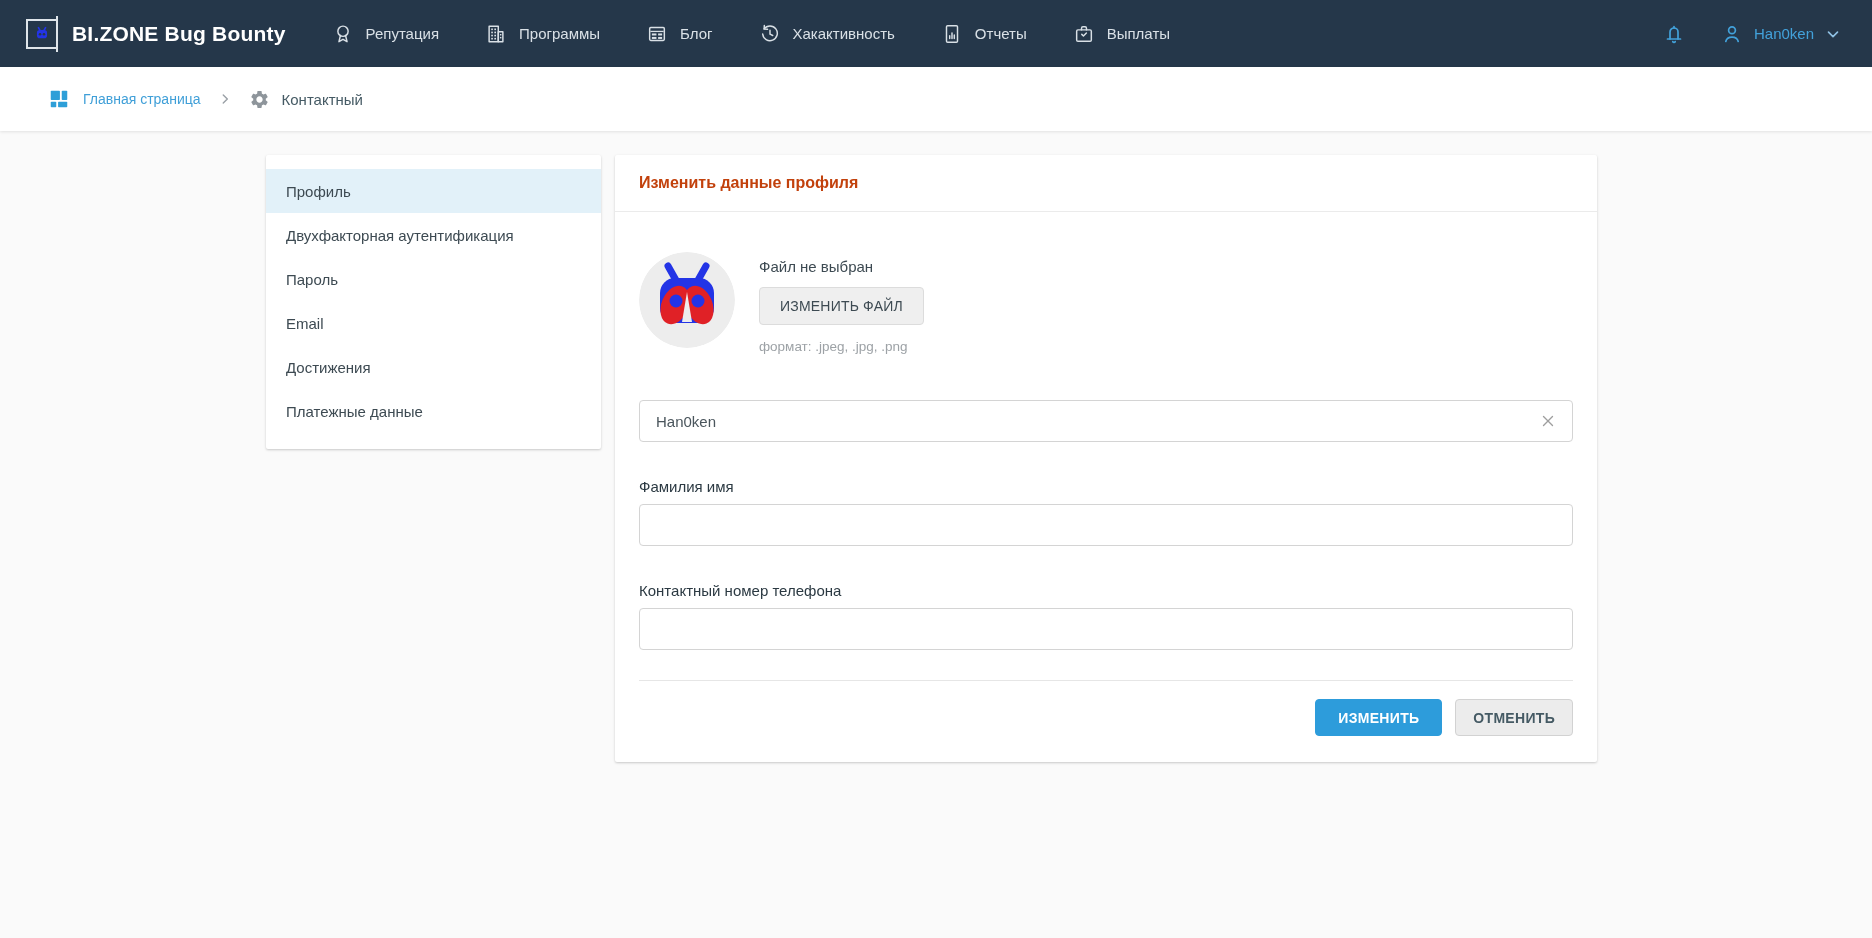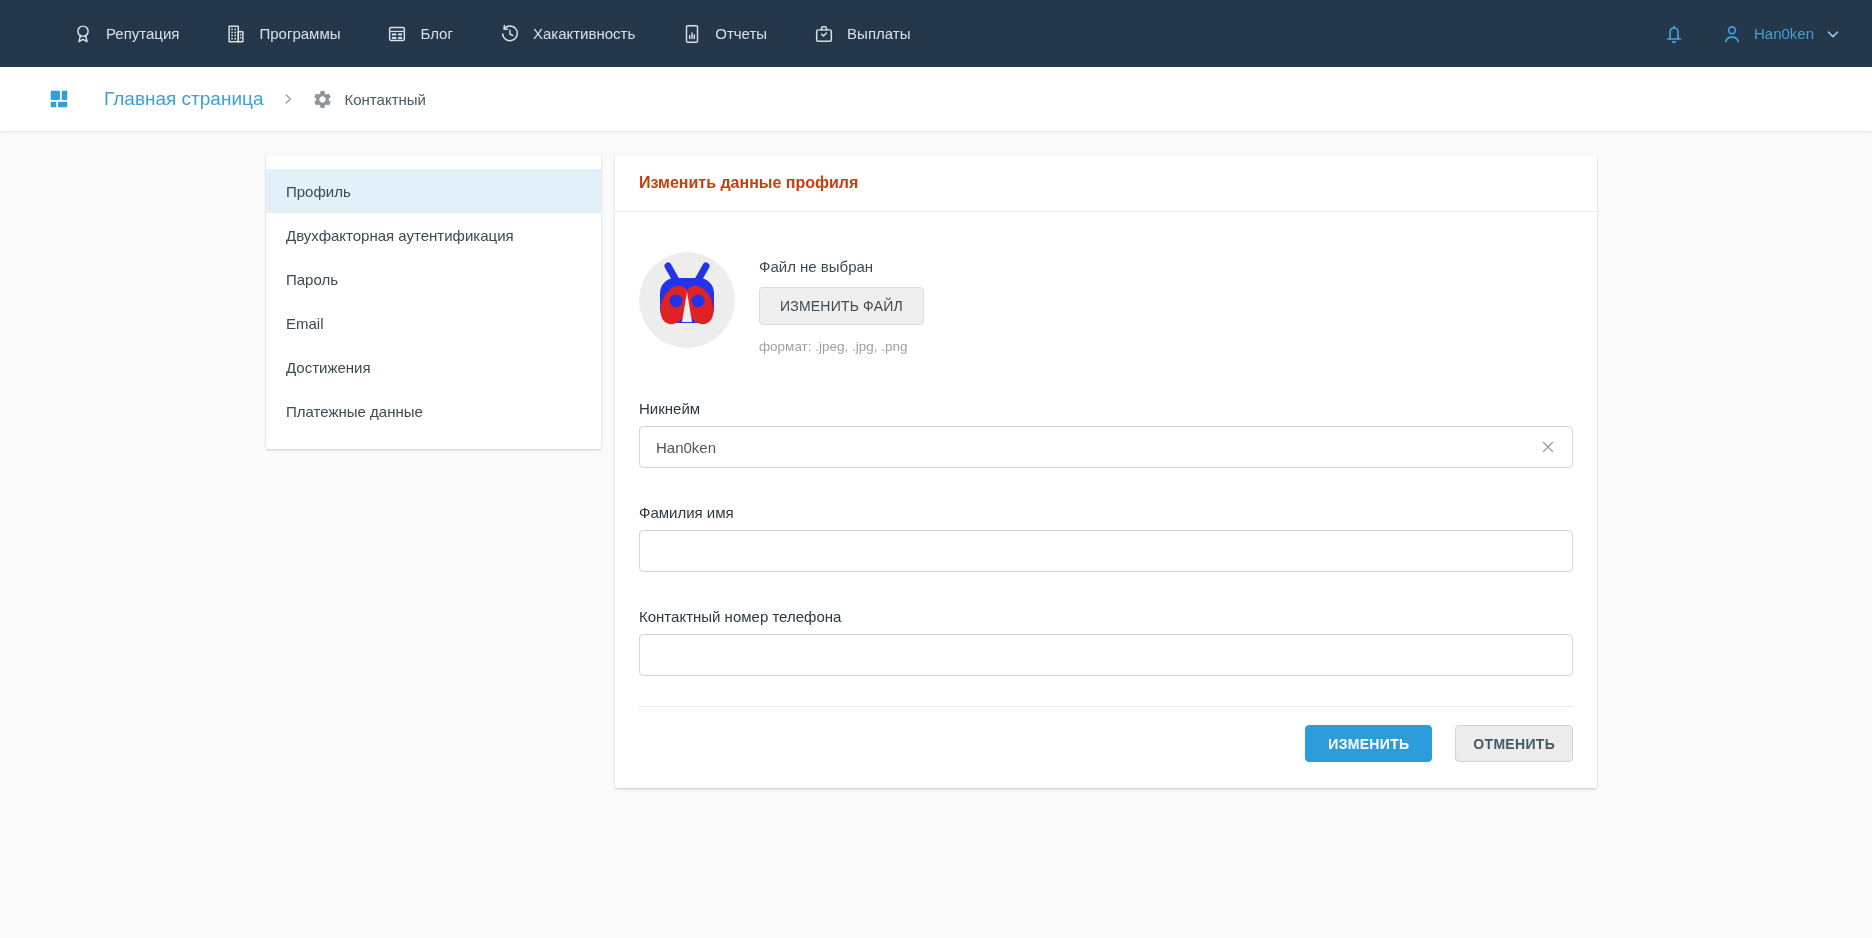--- a/index.html
+++ b/index.html
@@ -17,21 +17,21 @@
   .nav { display:flex; gap:46px; margin-left:46px; }
   .nav-item { display:flex; align-items:center; gap:12px; color:#d9e0e6; font-size:15px; cursor:pointer; white-space:nowrap; }
   .nav-item svg { flex:0 0 auto; }
   .nav-right { margin-left:auto; display:flex; align-items:center; gap:34px; }
   .bell-btn { cursor:pointer; display:flex; }
   .user-menu { display:flex; align-items:center; gap:10px; cursor:pointer; }
   .user-name { color:#42a1da; font-size:15px; font-weight:500; }
   
   .crumbbar { height:64px; background:#ffffff; display:flex; align-items:center; padding:0 48px; gap:13px; box-shadow:0 1px 3px rgba(0,0,0,.10); position:relative; z-index:2; }
   .crumb-home { display:flex; align-items:center; gap:13px; cursor:pointer; }
-  .crumb-link { color:#3f9fd8; font-size:19px;margin-left:21px; }
+  .crumb-link { color:#3f9fd8; font-size:14px; }
   .crumb-sep { display:flex; margin:0 4px; }
   .crumb-current { display:flex; align-items:center; gap:12px; }
   .crumb-current span { color:#455a64; font-size:15px; }
   
   .content { display:flex; align-items:flex-start; gap:14px; padding:24px 0 0 266px; }
   .card { background:#ffffff; border-radius:2px; box-shadow:0 1px 3px rgba(0,0,0,.14), 0 1px 2px rgba(0,0,0,.07); }
   
   .side-card { width:335px; padding:14px 0 16px; }
   .side-item { height:44px; display:flex; align-items:center; padding:0 20px; font-size:15px; color:#3d4a52; cursor:pointer; }
   .side-item.active { background:#e2f1f9; }
@@ -46,30 +46,43 @@
   .file-status { font-size:15px; color:#3d4a52; }
   .file-btn { margin-top:12px; height:38px; padding:0 20px; background:#efefef; border:1px solid #dcdcdc; border-radius:4px; font-family:inherit; font-size:14px; font-weight:500; color:#3d4a52; cursor:pointer; letter-spacing:.2px; }
   .file-hint { margin-top:14px; font-size:13.5px; color:#9da2a6; }
   .fields { margin-top:46px; }
   .field + .field { margin-top:36px; }
   .field-label { display:block; font-size:15px; color:#2b3942; margin-bottom:9px; }
   .input-wrap { position:relative; }
   .text-input { width:100%; height:42px; border:1px solid #d4d4d4; border-radius:4px; padding:0 44px 0 16px; font-family:inherit; font-size:15px; color:#4a555c; background:#fff; outline:none; }
   .clear-btn { position:absolute; right:14px; top:50%; transform:translateY(-50%); cursor:pointer; display:flex; background:none; border:none; padding:2px; }
   .footer-sep { margin-top:30px; border:none; border-top:1px solid #e6e6e6; }
-  .actions { display:flex; justify-content:flex-end; gap:23px; margin-top:18px; }
+  .actions { display:flex; justify-content:flex-end; gap:13px; margin-top:18px; }
   .btn { height:37px; border-radius:4px; font-family:inherit; font-size:14px; font-weight:700; letter-spacing:.3px; cursor:pointer; }
   .btn-primary { background:#2d9cdb; border:1px solid #2d9cdb; color:#ffffff; padding:0 22px; }
   .btn-secondary { background:#ececec; border:1px solid #d2d2d2; color:#455a64; padding:0 17px; }
   .icon { display:inline-flex; }
 </style>
 </head>
 <body>
 
 <header class="navbar">
+  <div class="brand">
+    <span class="logo-box">
+      <svg width="18" height="18" viewBox="0 0 96 96">
+        <path d="M38 30 L29 14" stroke="#2334e6" stroke-width="9" stroke-linecap="round"></path>
+        <path d="M58 30 L67 14" stroke="#2334e6" stroke-width="9" stroke-linecap="round"></path>
+        <rect x="21" y="26" width="54" height="45" rx="15" fill="#2334e6"></rect>
+        <circle cx="37.5" cy="49" r="7" fill="#25374a"></circle>
+        <circle cx="58.5" cy="49" r="7" fill="#25374a"></circle>
+      </svg>
+    </span>
+    <span class="logo-bar"></span>
+    <span class="brand-text">BI.ZONE Bug Bounty</span>
+  </div>
 
   <nav class="nav">
     <a class="nav-item">
       <span class="icon">
         <svg width="22" height="22" viewBox="0 0 24 24" fill="none" stroke="#d9e0e6" stroke-width="1.6" stroke-linecap="round" stroke-linejoin="round">
           <circle cx="12" cy="9" r="5.6"></circle>
           <path d="M9.2 13.6 L7.6 20.4 L12 17.8 L16.4 20.4 L14.8 13.6"></path>
         </svg>
       </span>
       <span>Репутация</span>
@@ -229,21 +242,20 @@
         </span>
         <div class="file-col">
           <div class="file-status">Файл не выбран</div>
           <button class="file-btn">ИЗМЕНИТЬ ФАЙЛ</button>
           <div class="file-hint">формат: .jpeg, .jpg, .png</div>
         </div>
       </div>
 
       <div class="fields">
         <div class="field">
-          <label class="field-label">Никнейм</label>
           <div class="input-wrap">
             <input class="text-input" type="text" value="Han0ken" style="">
             <button class="clear-btn">
               <svg width="18" height="18" viewBox="0 0 24 24" fill="none" stroke="#9e9e9e" stroke-width="1.8" stroke-linecap="round">
                 <path d="M6 6 L18 18"></path>
                   <path d="M18 6 L6 18"></path>
               </svg>
             </button>
           </div>
         </div>

